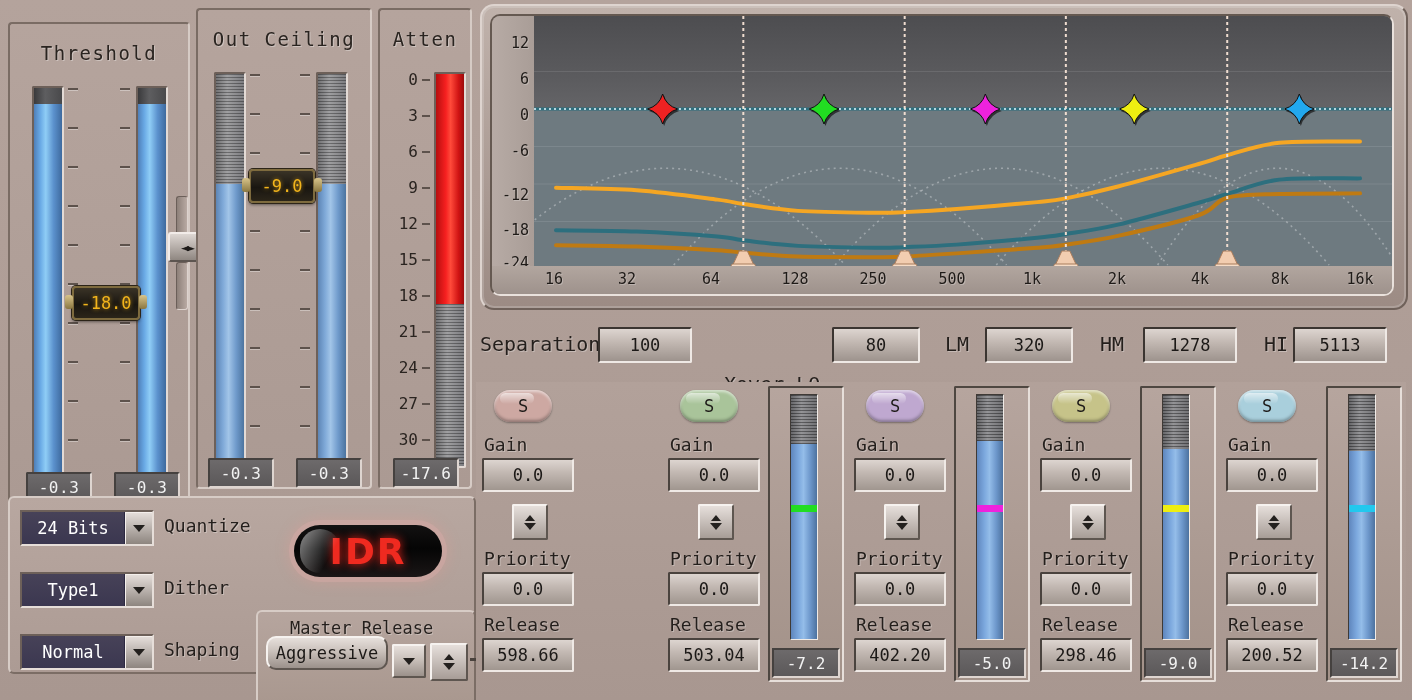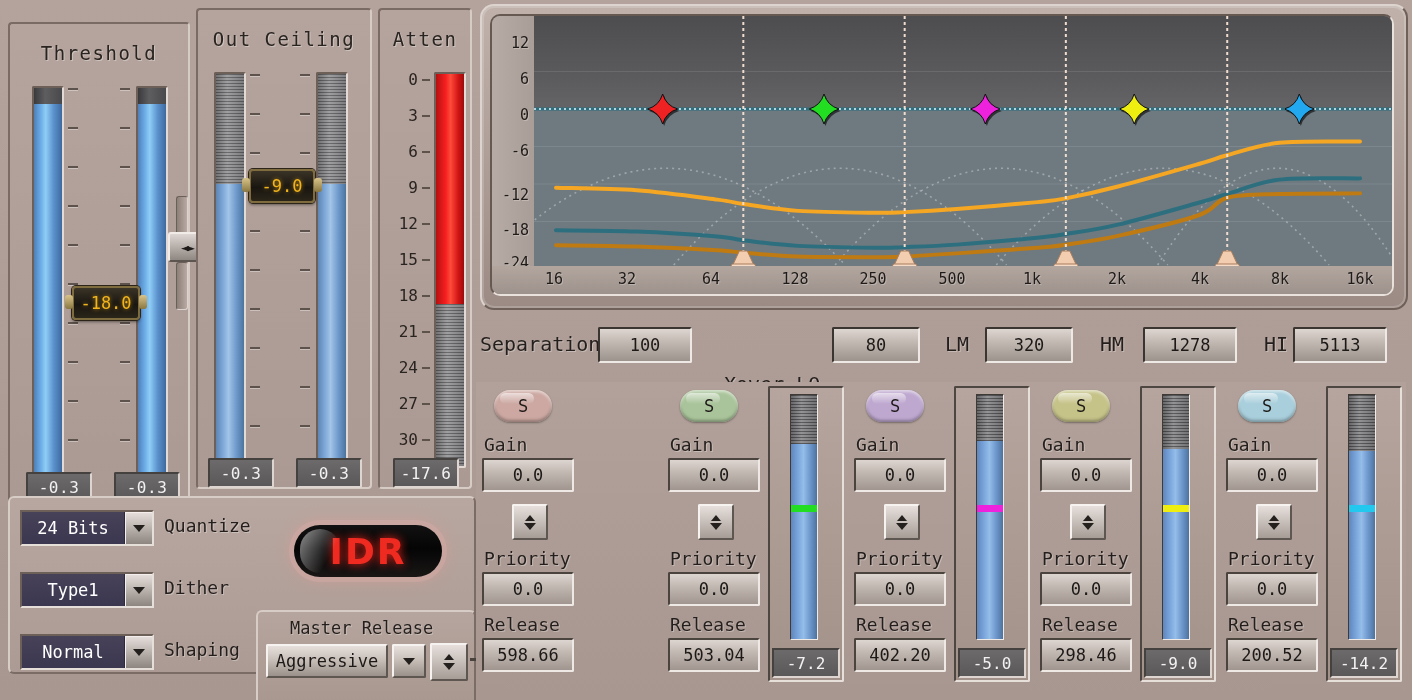--- a/index.html
+++ b/index.html
@@ -339,21 +339,21 @@
     </div>
     <div class="lbl" style="left:154px;top:141px;">Shaping</div>
 
     <div class="idrled" style="left:284px;top:27px;">
       <span>IDR</span>
     </div>
   </div>
 
   <div class="mrpanel" style="left:256px;top:610px;width:216px;height:90px;">
     <div class="lbl" style="left:32px;top:6px;font-size:17px;">Master Release</div>
-    <div class="grbtn" style="position:absolute;left:8px;top:32px;width:118px;height:30px;border-radius:2px;text-align:right;">Aggressive</div>
+    <div class="grbtn" style="position:absolute;left:8px;top:24px;width:118px;height:30px;border-radius:10px;text-align:right;">Aggressive</div>
     <div class="grbtn" style="position:absolute;left:134px;top:32px;width:30px;height:30px;border-radius:2px;">
       <div class="tri-dn"></div>
     </div>
     <div class="spin" style="left:172px;top:31px;">
       <div class="tri-up"></div>
         <div class="tri-dn"></div>
     </div>
     <div class="dash" style="left:212px;top:46px;"></div>
   </div>
 

